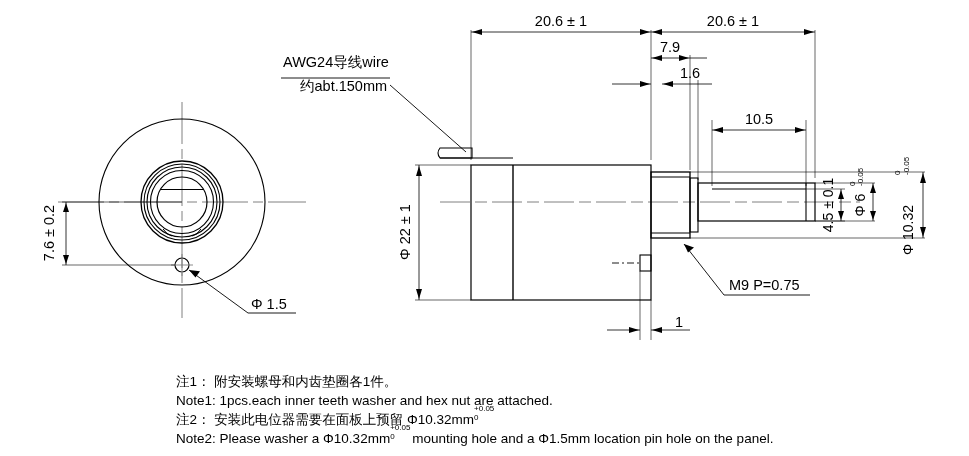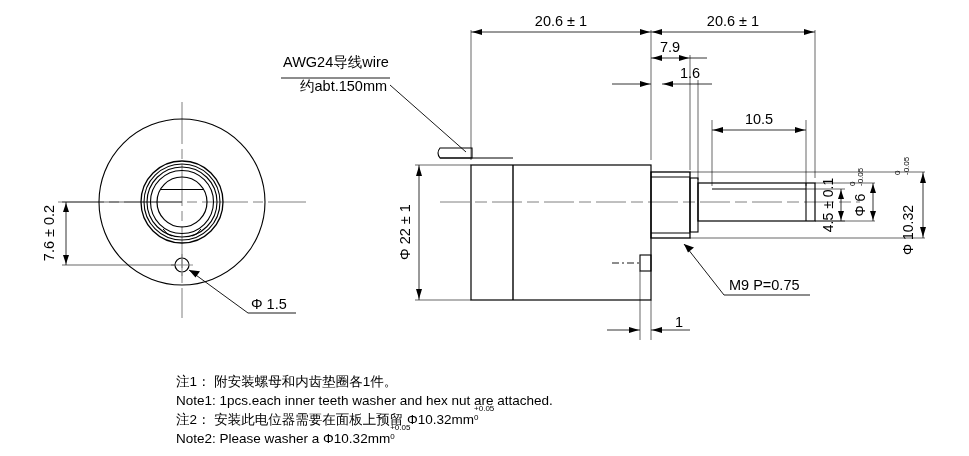--- a/index.html
+++ b/index.html
@@ -164,15 +164,15 @@
   </g>
 </svg>
 
 <div class="notes">
   <div class="note-line">注1： 附安装螺母和内齿垫圈各1件。</div>
   <div class="note-line">Note1: 1pcs.each inner teeth washer and hex nut are attached.</div>
   <div class="note-line">
     <span>注2： 安装此电位器需要在面板上预留 Φ10.32mm</span><span class="tol"><span class="up">+0.05</span><span class="lo">0</span></span>
   </div>
   <div class="note-line">
-    <span>Note2: Please washer a Φ10.32mm</span><span class="tol"><span class="up">+0.05</span><span class="lo">0</span></span>
+    <span>Note2: Please washer a Φ10.32mm</span><span class="tol"><span class="up">+0.05</span><span class="lo">0</span></span><span>mounting hole and a Φ1.5mm location pin hole on the panel.</span>
   </div>
 </div>
 
 </body></html>

